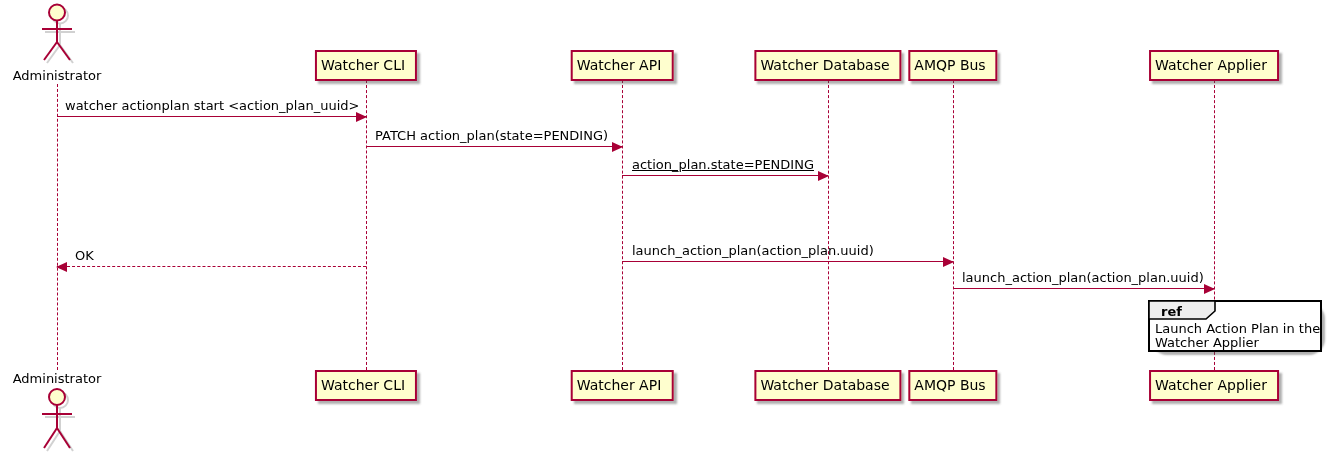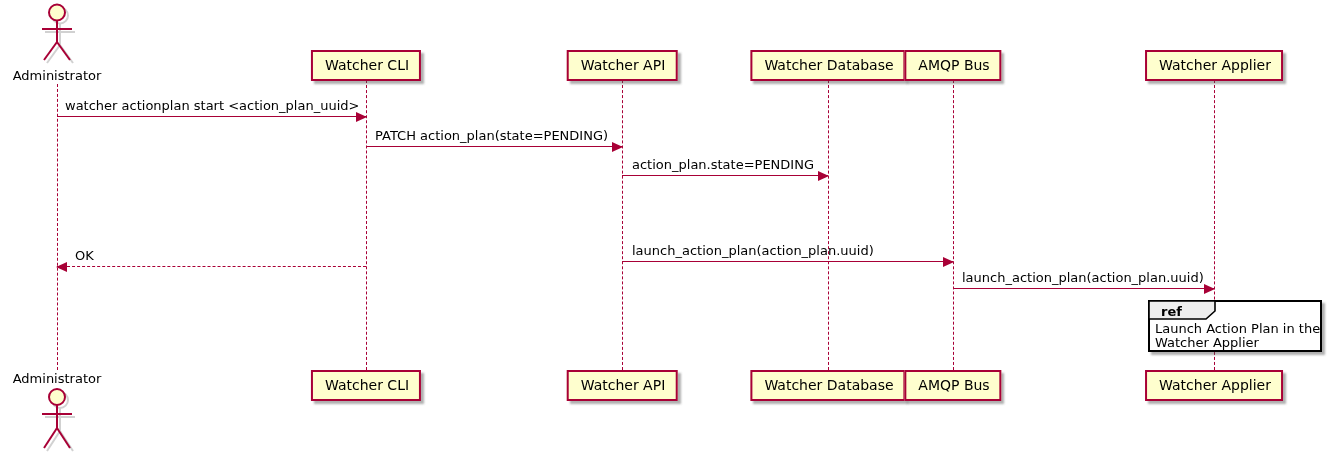--- a/index.html
+++ b/index.html
@@ -15,21 +15,21 @@
   .lifeline {
     position: absolute;
     width: 0;
     border-left: 1px dashed var(--accent, #A80036);
   }
   .pbox {
     position: absolute;
     transform: translateX(-50%);
     background: var(--participant-fill, #FEFECE);
     border: 2px solid var(--accent, #A80036);
-    padding: 5px 10px 6px 12px;
+    padding: 5px 10px 6px 4px;
     font-size: 14px;
     line-height: 16px;
     white-space: nowrap;
     box-shadow: 3px 3px 2px var(--shadow, rgba(80,80,80,0.45));
     z-index: 3;
   }
   .actor {
     position: absolute;
     width: 120px;
     transform: translateX(-50%);
@@ -57,20 +57,21 @@
     border-top: 5px solid transparent;
     border-bottom: 5px solid transparent;
   }
   .msg .head.right { right: -1px; border-left: 11px solid var(--accent, #A80036); }
   .msg .head.left  { left: -1px;  border-right: 11px solid var(--accent, #A80036); }
   .ref-wrap {
     position: absolute;
     z-index: 4;
     box-shadow: 3px 3px 2px var(--shadow, rgba(80,80,80,0.45));
     background: #fff;
+    border-radius: 16px;
   }
 </style>
 </head>
 <body>
 
 <div class="stage">
 
   <div class="lifeline" style="left:57px;  top:84px; height:286px;"></div>
   <div class="lifeline" style="left:366px; top:80px; height:290px;"></div>
   <div class="lifeline" style="left:622px; top:80px; height:290px;"></div>
@@ -108,21 +109,21 @@
     <div class="head right"></div>
   </div>
 
   <div class="msg" style="left:366px; top:123px; width:256px;">
     <div class="label" style="left:9px;">PATCH action_plan(state=PENDING)</div>
     <div class="line"></div>
     <div class="head right"></div>
   </div>
 
   <div class="msg" style="left:622px; top:152px; width:206px;">
-    <div class="label" style="left:10px;">action_plan.state=PENDING</div>
+    <div class="label" style="left:10px;text-decoration:underline;">action_plan.state=PENDING</div>
     <div class="line"></div>
     <div class="head right"></div>
   </div>
 
 
   <div class="msg dashed" style="left:57px; top:209px; width:309px;margin-top:34px;">
     <div class="label" style="left:18px;">OK</div>
     <div class="line"></div>
     <div class="head left"></div>
   </div>

